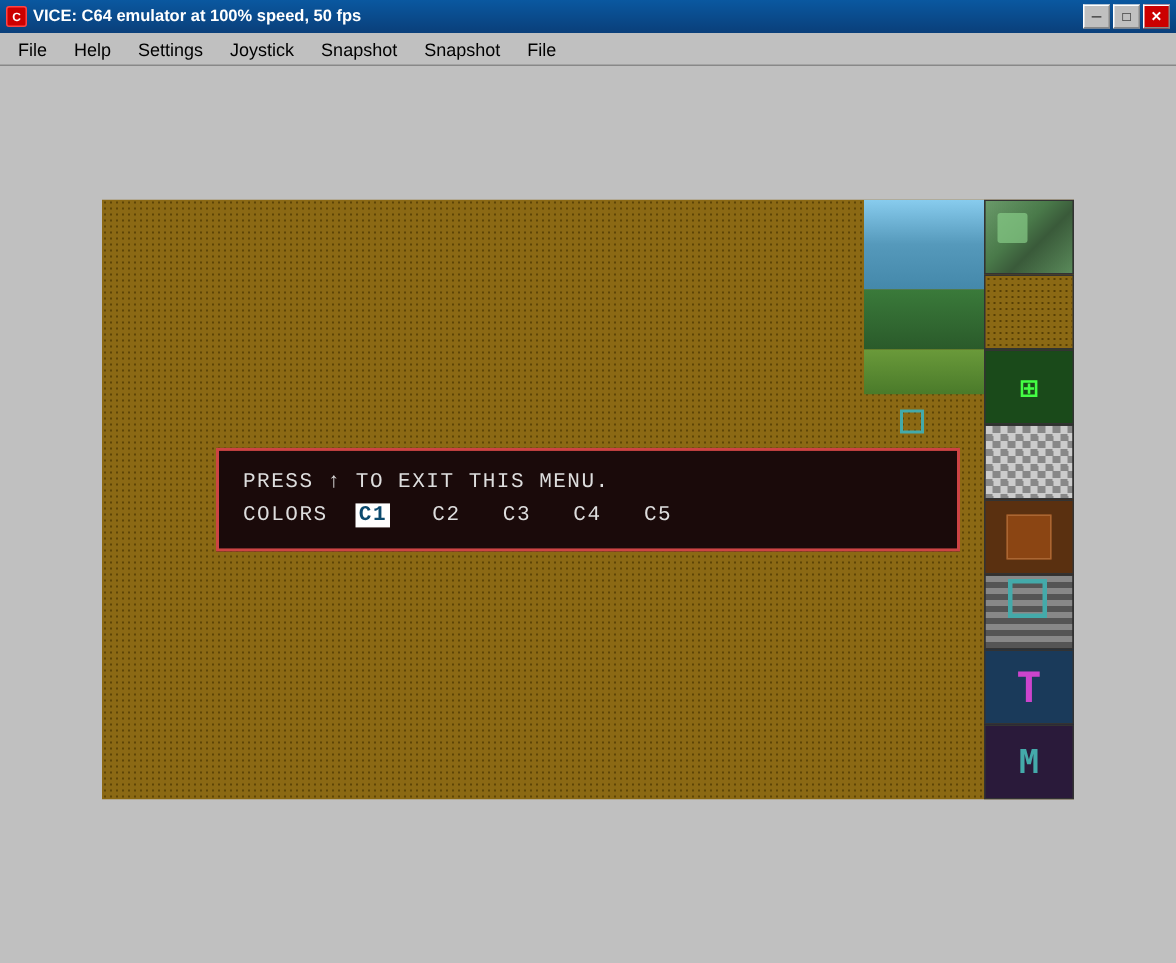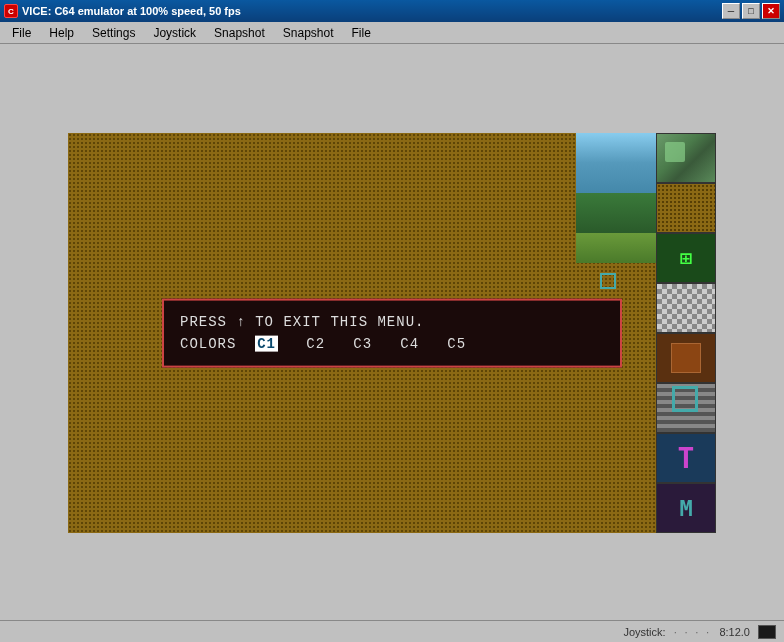--- a/index.html
+++ b/index.html
@@ -174,21 +174,21 @@
       right: 18px;
       z-index: 10;
     }
 
     
     #menu-box {
       position: absolute;
       top: 50%;
       left: 50%;
       transform: translate(-50%, -50%);
-      width: 460px;
+      width: 496px;
       padding: 10px 16px;
       border: 2px solid #cc4444;
       background: #1a0a0a;
       color: #ffffff;
       font-family: 'Courier New', Courier, monospace;
       font-size: 14px;
       line-height: 1.6;
       text-align: left;
       z-index: 20;
     }
@@ -346,20 +346,14 @@
         </div>
         <div class="tile tile-stripes"></div>
         <div class="tile tile-T">T</div>
         <div class="tile tile-M">M</div>
 
       </div>
 
     </div>
   </div>
 
-  <div id="status-bar">
-    <span id="joystick-label">Joystick:</span>
-    <span id="joystick-dots">· · · ·</span>
-    <span id="speed-indicator">8:12.0</span>
-    <div id="black-square"></div>
-  </div>
 
 </div>
 
 </body></html>

